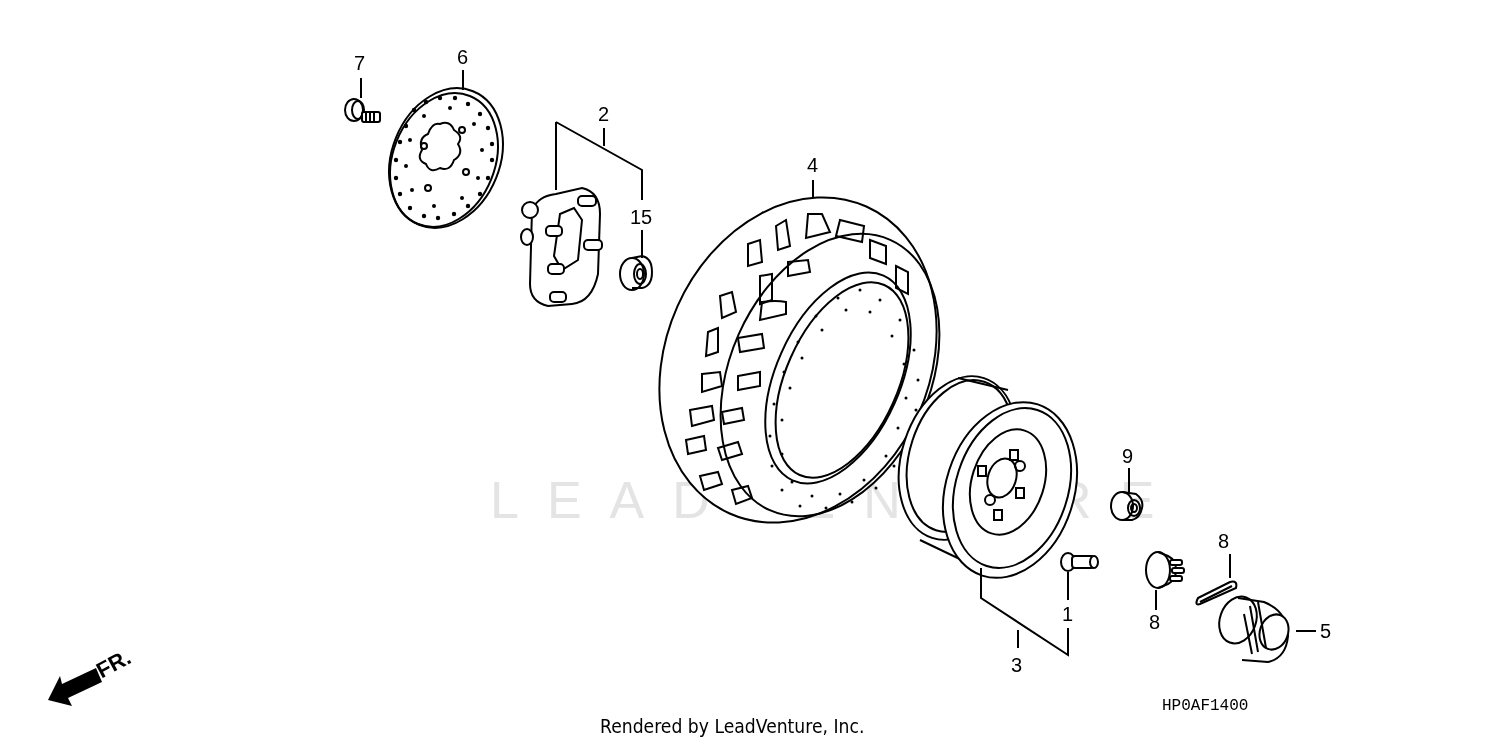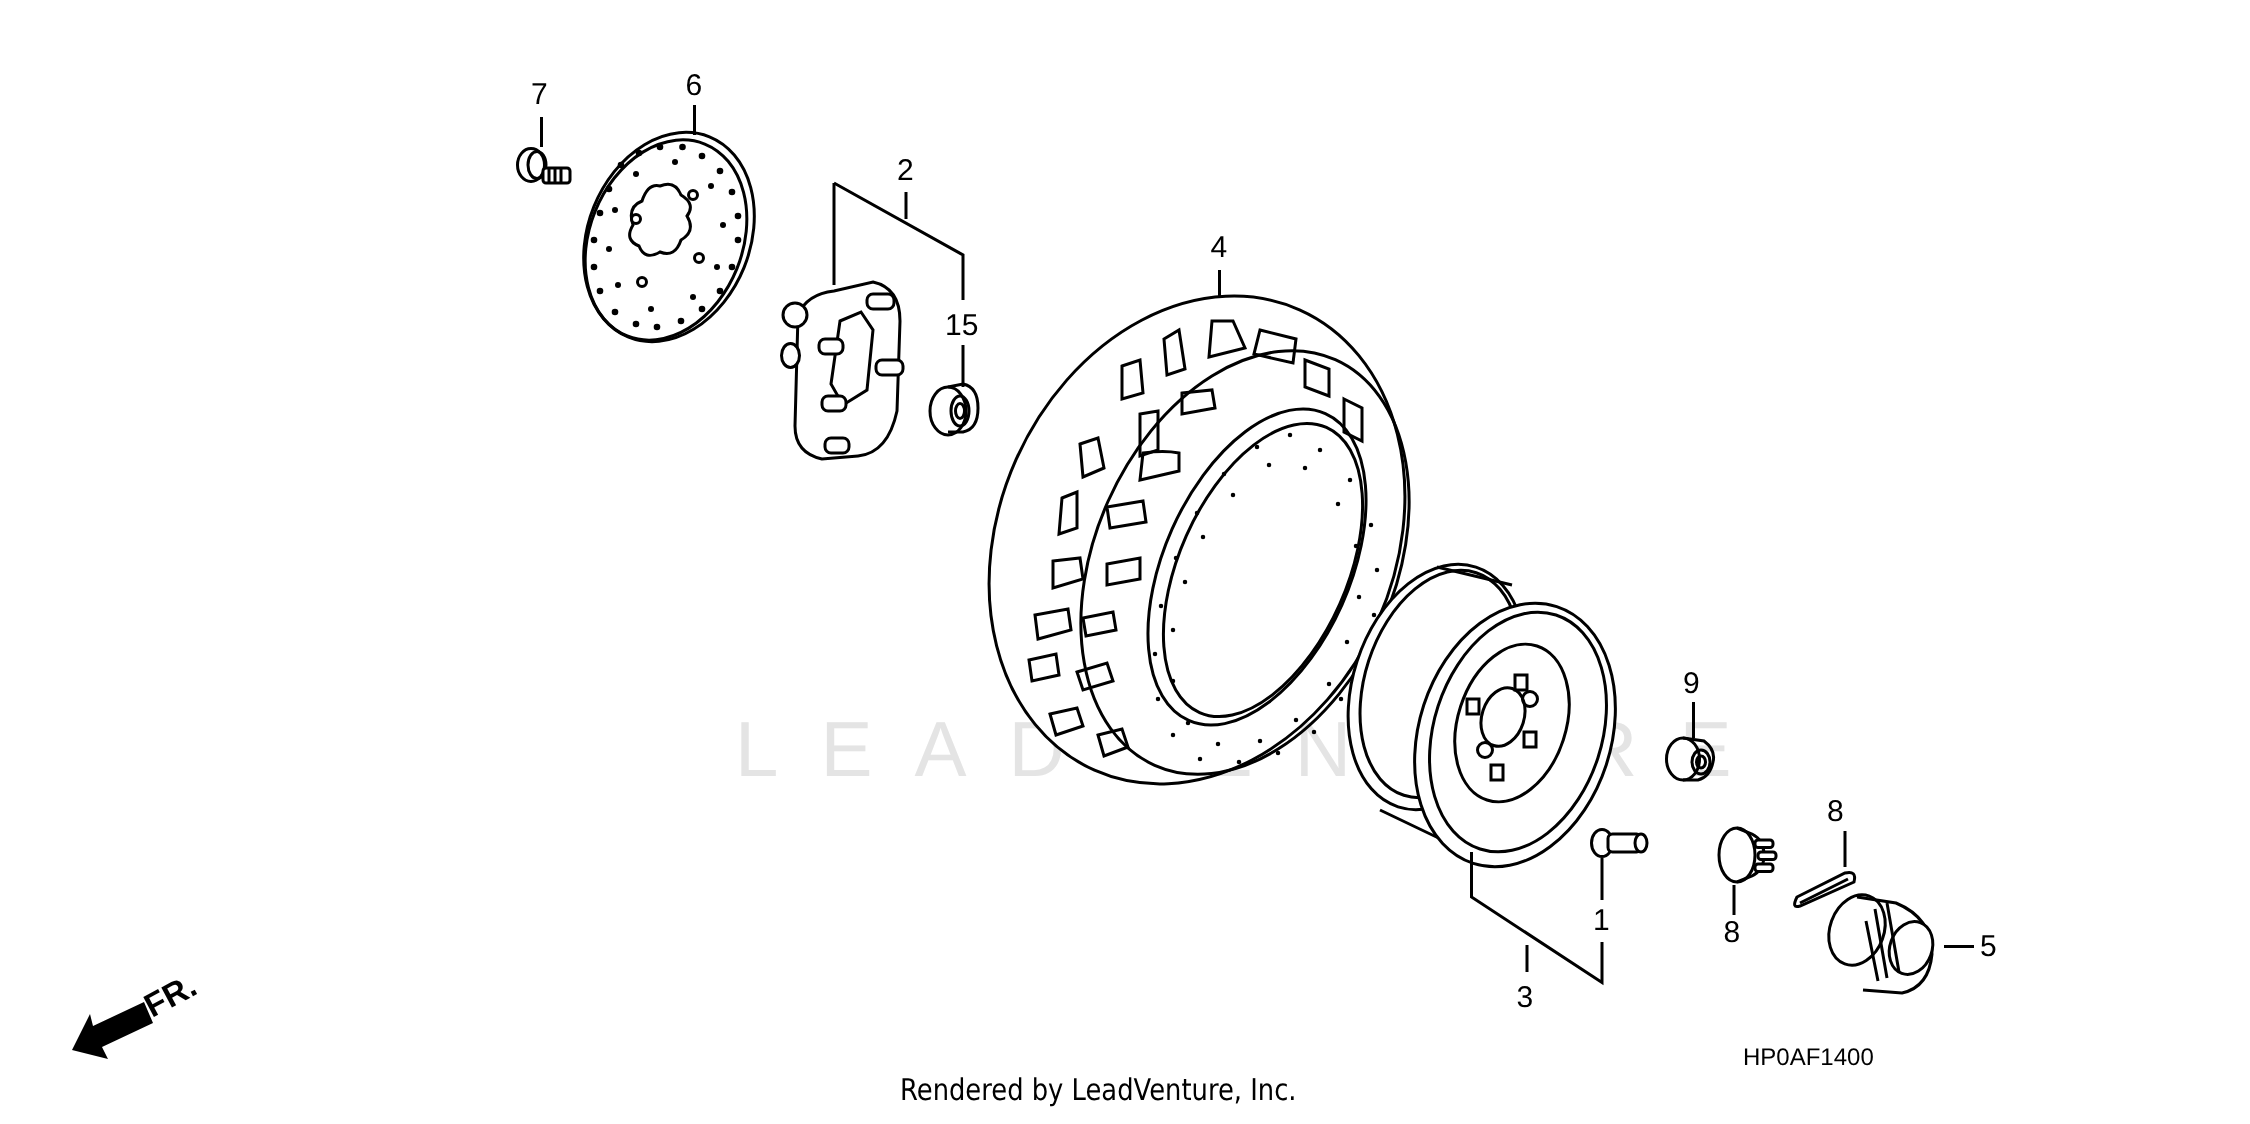--- a/index.html
+++ b/index.html
@@ -1,21 +1,21 @@
 <!DOCTYPE html>
 <html><head>
 <meta charset="utf-8">
 <style>
   html, body { margin: 0; padding: 0; background: #ffffff; }
   body { width: 1500px; height: 749px; position: relative; overflow: hidden; font-family: "Liberation Sans", sans-serif; }
   .canvas { position: absolute; left: 0; top: 0; width: 1500px; height: 749px; }
   .callout { position: absolute; font-family: "Liberation Sans", sans-serif; font-size: 20px; color: #000; line-height: 1; cursor: pointer; }
   .watermark { position: absolute; left: 490px; top: 470px; font-family: "Liberation Sans", sans-serif; font-size: 52px; letter-spacing: 28px; color: #e4e4e4; font-weight: normal; white-space: nowrap; }
   .footer { position: absolute; left: 600px; top: 714px; font-family: "DejaVu Sans", sans-serif; font-size: 20px; color: #000; transform: scaleX(0.86); transform-origin: left top; white-space: nowrap; }
-  .diagram-code { position: absolute; left: 1162px; top: 697px; font-family: Liberation Sans, sans-serif; font-size: 16px; color: #000; }
+  .diagram-code { position: absolute; left: 1162px; top: 697px; font-family: Liberation Mono, monospace; font-size: 16px; color: #000; }
   .fr-label { position: absolute; left: 92px; top: 661px; font-family: "Liberation Sans", sans-serif; font-weight: bold; font-size: 22px; transform: rotate(-28deg); transform-origin: left top; color: #000; }
 </style>
 </head>
 <body>
 
 <div class="watermark">LEADVENTURE</div>
 
 <svg class="canvas" viewBox="0 0 1500 749" width="1500" height="749" xmlns="http://www.w3.org/2000/svg">
   <g fill="none" stroke="#000" stroke-width="2">
 

